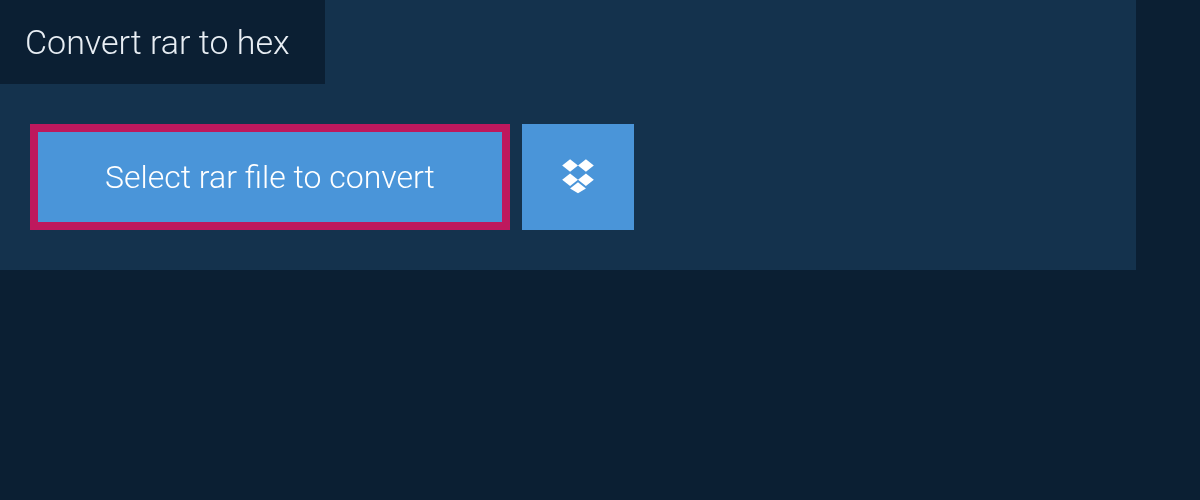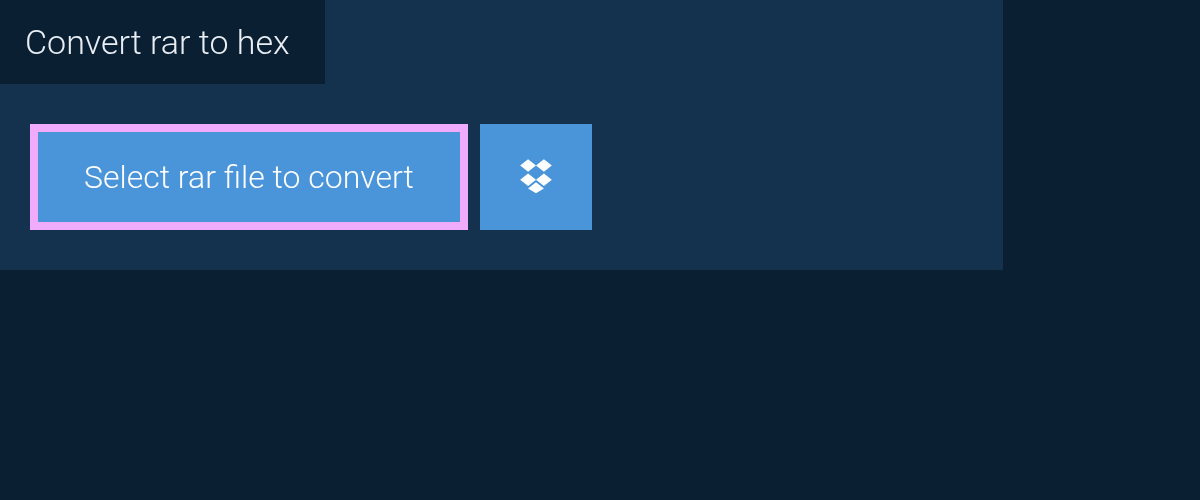--- a/index.html
+++ b/index.html
@@ -9,44 +9,44 @@
     }
     body {
       width: 1200px;
       height: 500px;
       background: #0b1f33;
       font-family: -apple-system, BlinkMacSystemFont, "Segoe UI", Roboto, "Helvetica Neue", Arial, sans-serif;
       overflow: hidden;
     }
     .main-panel {
       background: #14324d;
-      width: 1003px;
+      width: 1136px;
       padding-bottom: 40px;
     }
     .tab {
       display: inline-block;
       background: #0b1f33;
       padding: 22px 35px 22px 25px;
       color: #e8eef4;
       font-size: 34px;
       font-weight: 300;
     }
     .action-row {
       display: flex;
       align-items: stretch;
       margin: 40px 0 0 30px;
       gap: 12px;
     }
     .select-button {
       background: #4a95d9;
-      border: 8px solid #f0abfc;
+      border: 8px solid #be185d;
       color: #ffffff;
       font-size: 32px;
       font-weight: 300;
-      padding: 26px 46px;
+      padding: 26px 67px;
       cursor: pointer;
       display: inline-flex;
       align-items: flex-end;
       justify-content: center;
       white-space: nowrap;
     }
     .dropbox-button {
       background: #4a95d9;
       width: 112px;
       display: inline-flex;

